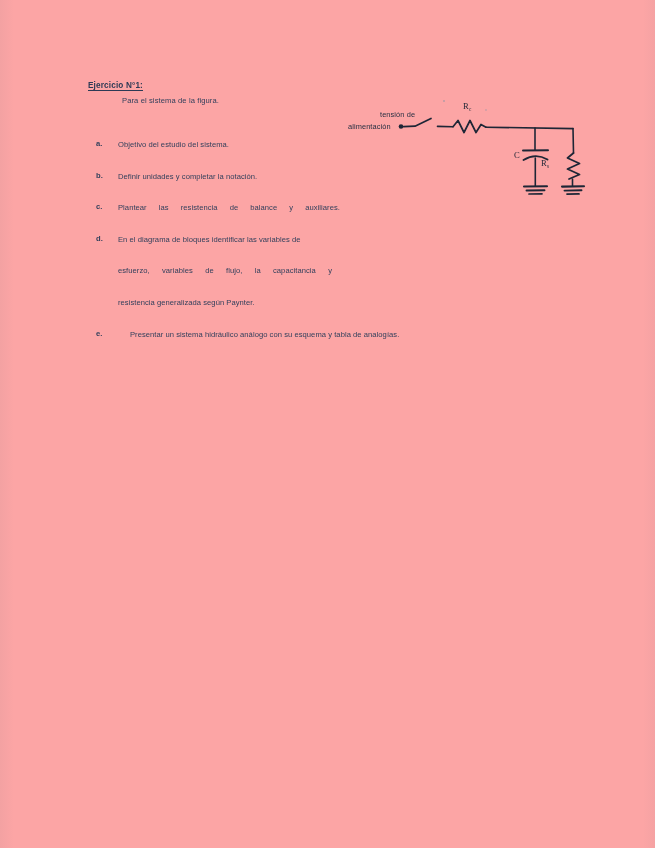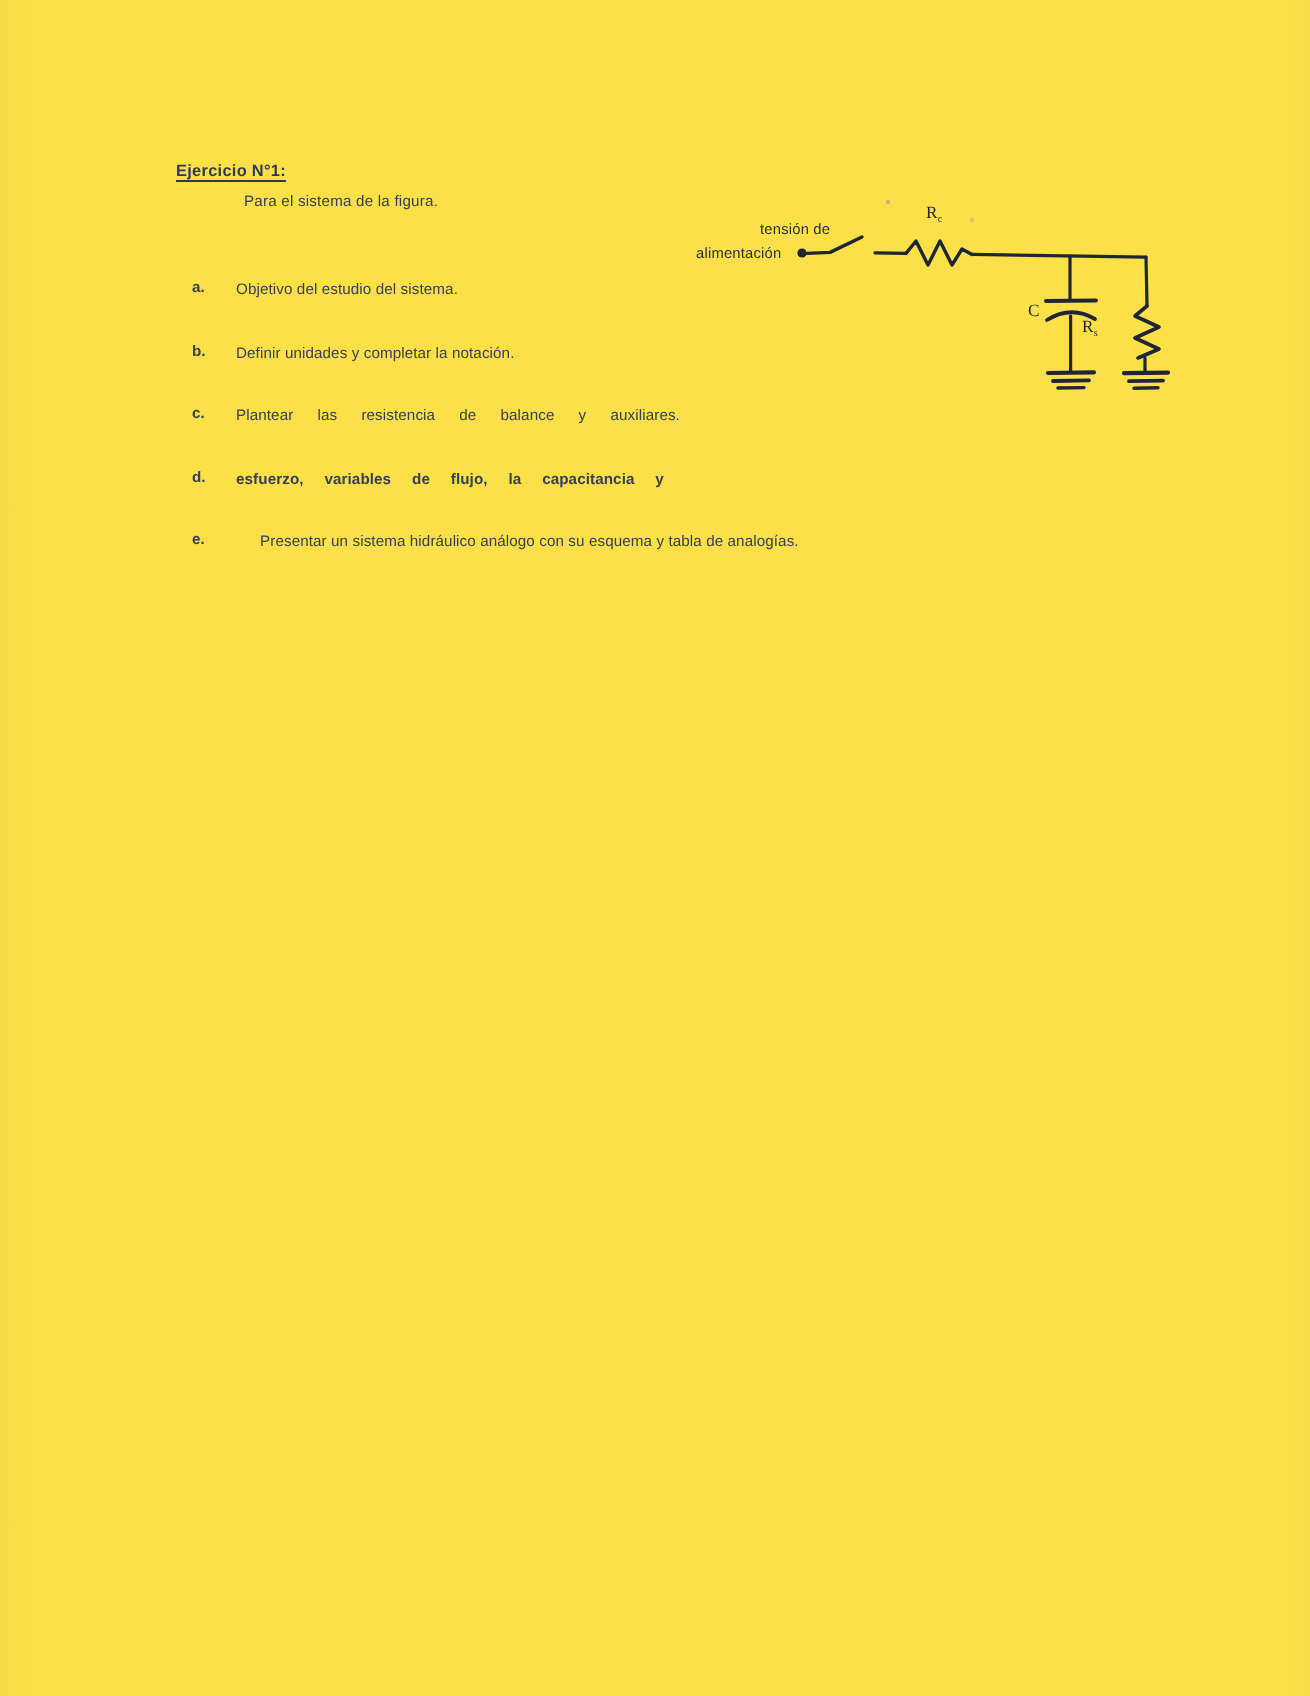--- a/index.html
+++ b/index.html
@@ -13,21 +13,21 @@
     position: relative;
     overflow: hidden;
     font-family: "Liberation Sans", sans-serif;
     -webkit-font-smoothing: antialiased;
   }
 
   
   #page-sheet {
     position: absolute;
     inset: 0;
-    background: #fde047;
+    background: #fca5a5;
   }
 
   
   #page-sheet::before {
     content: "";
     position: absolute;
     left: 0; top: 0; bottom: 0;
     width: 14px;
     background: linear-gradient(to right, rgba(90,100,115,0.055), rgba(255,255,255,0));
     pointer-events: none;
@@ -107,21 +107,20 @@
     margin-top: 20px;
   }
   .item-body .ln.justified {
     display: flex;
     justify-content: space-between;
     width: 222px;
     white-space: nowrap;
   }
   .item-body .ln.justified.w2 {
     width: 214px;
-    font-weight: bold;
   }
   
   #item-e .item-body .ln {
     width: auto;
     padding-left: 12px;
   }
 
   
   #circuit-figure {
     position: absolute;
@@ -208,29 +207,31 @@
               <span>balance</span>
               <span>y</span>
               <span>auxiliares.</span>
             </span>
         </div>
       </div>
 
       <div class="item-row" id="item-d">
         <span class="item-marker">d.</span>
         <div class="item-body">
+          <span class="ln">En el diagrama de bloques identificar las variables de</span>
           <span class="ln justified w2">
               <span>esfuerzo,</span>
               <span>variables</span>
               <span>de</span>
               <span>flujo,</span>
               <span>la</span>
               <span>capacitancia</span>
               <span>y</span>
             </span>
+          <span class="ln">resistencia generalizada según Paynter.</span>
         </div>
       </div>
 
       <div class="item-row" id="item-e">
         <span class="item-marker">e.</span>
         <div class="item-body">
           <span class="ln">Presentar un sistema hidráulico análogo con su esquema y tabla de analogías.</span>
         </div>
       </div>
 

